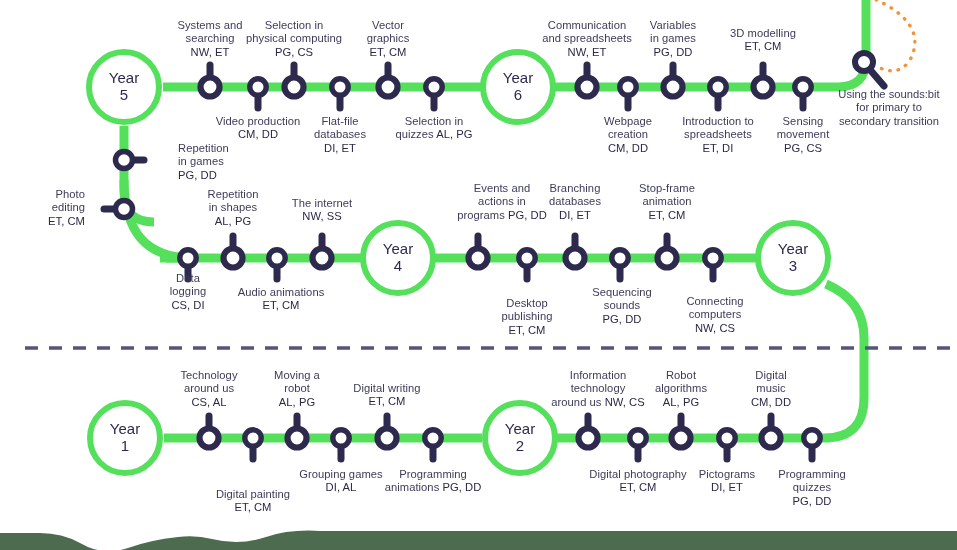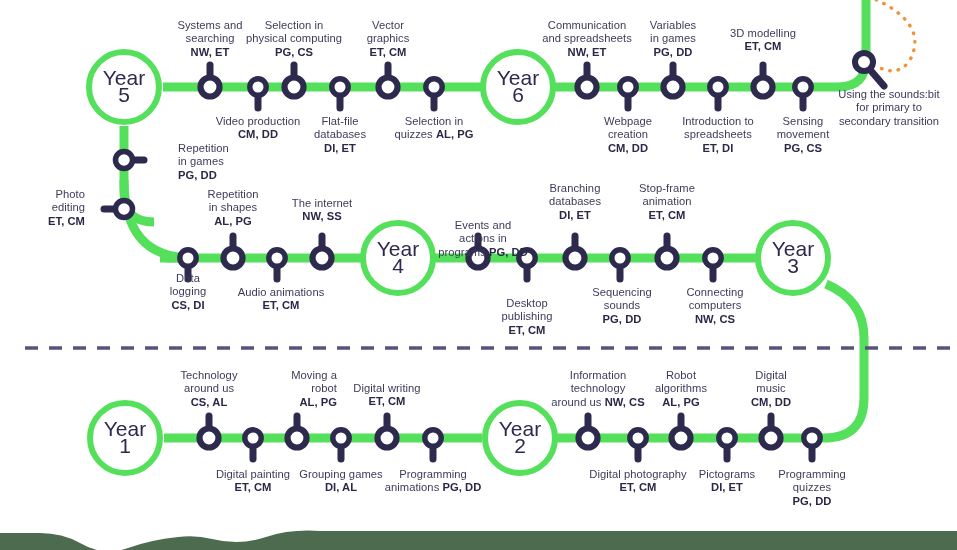--- a/index.html
+++ b/index.html
@@ -14,25 +14,25 @@
   .lbl{
     position:absolute;
     font-family:"Liberation Sans", sans-serif;
     font-size:11.2px;
     line-height:13.4px;
     color:#3d3b59;
     text-align:center;
     white-space:pre-line;
     letter-spacing:0.05px;
   }
-  .lbl .code{font-weight:bold;color:#2b2847;}
+  .lbl .code{font-weight:normal;color:#2b2847;}
   .lbl.left{text-align:right;}
   .yearlbl{
     position:absolute;
-    font-size:21px;
+    font-size:15px;
     line-height:17px;
     text-align:center;
     color:#2d2a4e;
     white-space:pre-line;
   }
   .microlbl{
     position:absolute;
     font-size:11.2px;
     line-height:13.4px;
     color:#3d3b59;
@@ -199,44 +199,44 @@
       <div class="lbl" style="width: 70px; top: 272px; left: 153px;"><span>Data
 logging</span><span>
 </span><span class="code">CS, DI</span></div>
       <div class="lbl" style="width: 90px; top: 188px; left: 188px;"><span>Repetition
 in shapes</span><span>
 </span><span class="code">AL, PG</span></div>
       <div class="lbl" style="width: 110px; top: 286px; left: 226px;"><span>Audio animations</span><span>
 </span><span class="code">ET, CM</span></div>
       <div class="lbl" style="width: 90px; top: 197px; left: 277px;"><span>The internet</span><span>
 </span><span class="code">NW, SS</span></div>
-      <div class="lbl" style="width: 116px; top: 182px; left: 425px; margin-top: 37px;"><span>Events and
+      <div class="lbl" style="width: 116px; top: 182px; left: 444px;"><span>Events and
 actions in
 programs </span><span></span><span class="code">PG, DD</span></div>
       <div class="lbl" style="width: 90px; top: 297px; left: 482px;"><span>Desktop
 publishing</span><span>
 </span><span class="code">ET, CM</span></div>
       <div class="lbl" style="width: 90px; top: 182px; left: 530px;"><span>Branching
 databases</span><span>
 </span><span class="code">DI, ET</span></div>
       <div class="lbl" style="width: 90px; top: 286px; left: 577px;"><span>Sequencing
 sounds</span><span>
 </span><span class="code">PG, DD</span></div>
       <div class="lbl" style="width: 90px; top: 182px; left: 622px;"><span>Stop-frame
 animation</span><span>
 </span><span class="code">ET, CM</span></div>
-      <div class="lbl" style="width: 100px; top: 286px; left: 665px;"><span>Connecting
+      <div class="lbl" style="width: 100px; top: 295px; left: 665px;"><span>Connecting
 computers</span><span>
 </span><span class="code">NW, CS</span></div>
       <div class="lbl" style="width: 90px; top: 369px; left: 164px;"><span>Technology
 around us</span><span>
 </span><span class="code">CS, AL</span></div>
-      <div class="lbl" style="width: 110px; top: 468px; left: 198px;"><span>Digital painting</span><span>
-</span><span class="code">ET, CM</span></div>
-      <div class="lbl" style="width: 80px; top: 369px; left: 257px; text-align: right;"><span>Moving a
+      <div class="lbl" style="width: 110px; top: 488px; left: 198px;"><span>Digital painting</span><span>
+</span><span class="code">ET, CM</span></div>
+      <div class="lbl" style="width: 80px; top: 369px; left: 257px;"><span>Moving a
 robot</span><span>
 </span><span class="code">AL, PG</span></div>
       <div class="lbl" style="width: 110px; top: 468px; left: 286px;"><span>Grouping games</span><span>
 </span><span class="code">DI, AL</span></div>
       <div class="lbl" style="width: 110px; top: 382px; left: 332px;"><span>Digital writing</span><span>
 </span><span class="code">ET, CM</span></div>
       <div class="lbl" style="width: 120px; top: 468px; left: 373px;"><span>Programming
 animations </span><span></span><span class="code">PG, DD</span></div>
       <div class="lbl" style="width: 120px; top: 369px; left: 538px;"><span>Information
 technology

